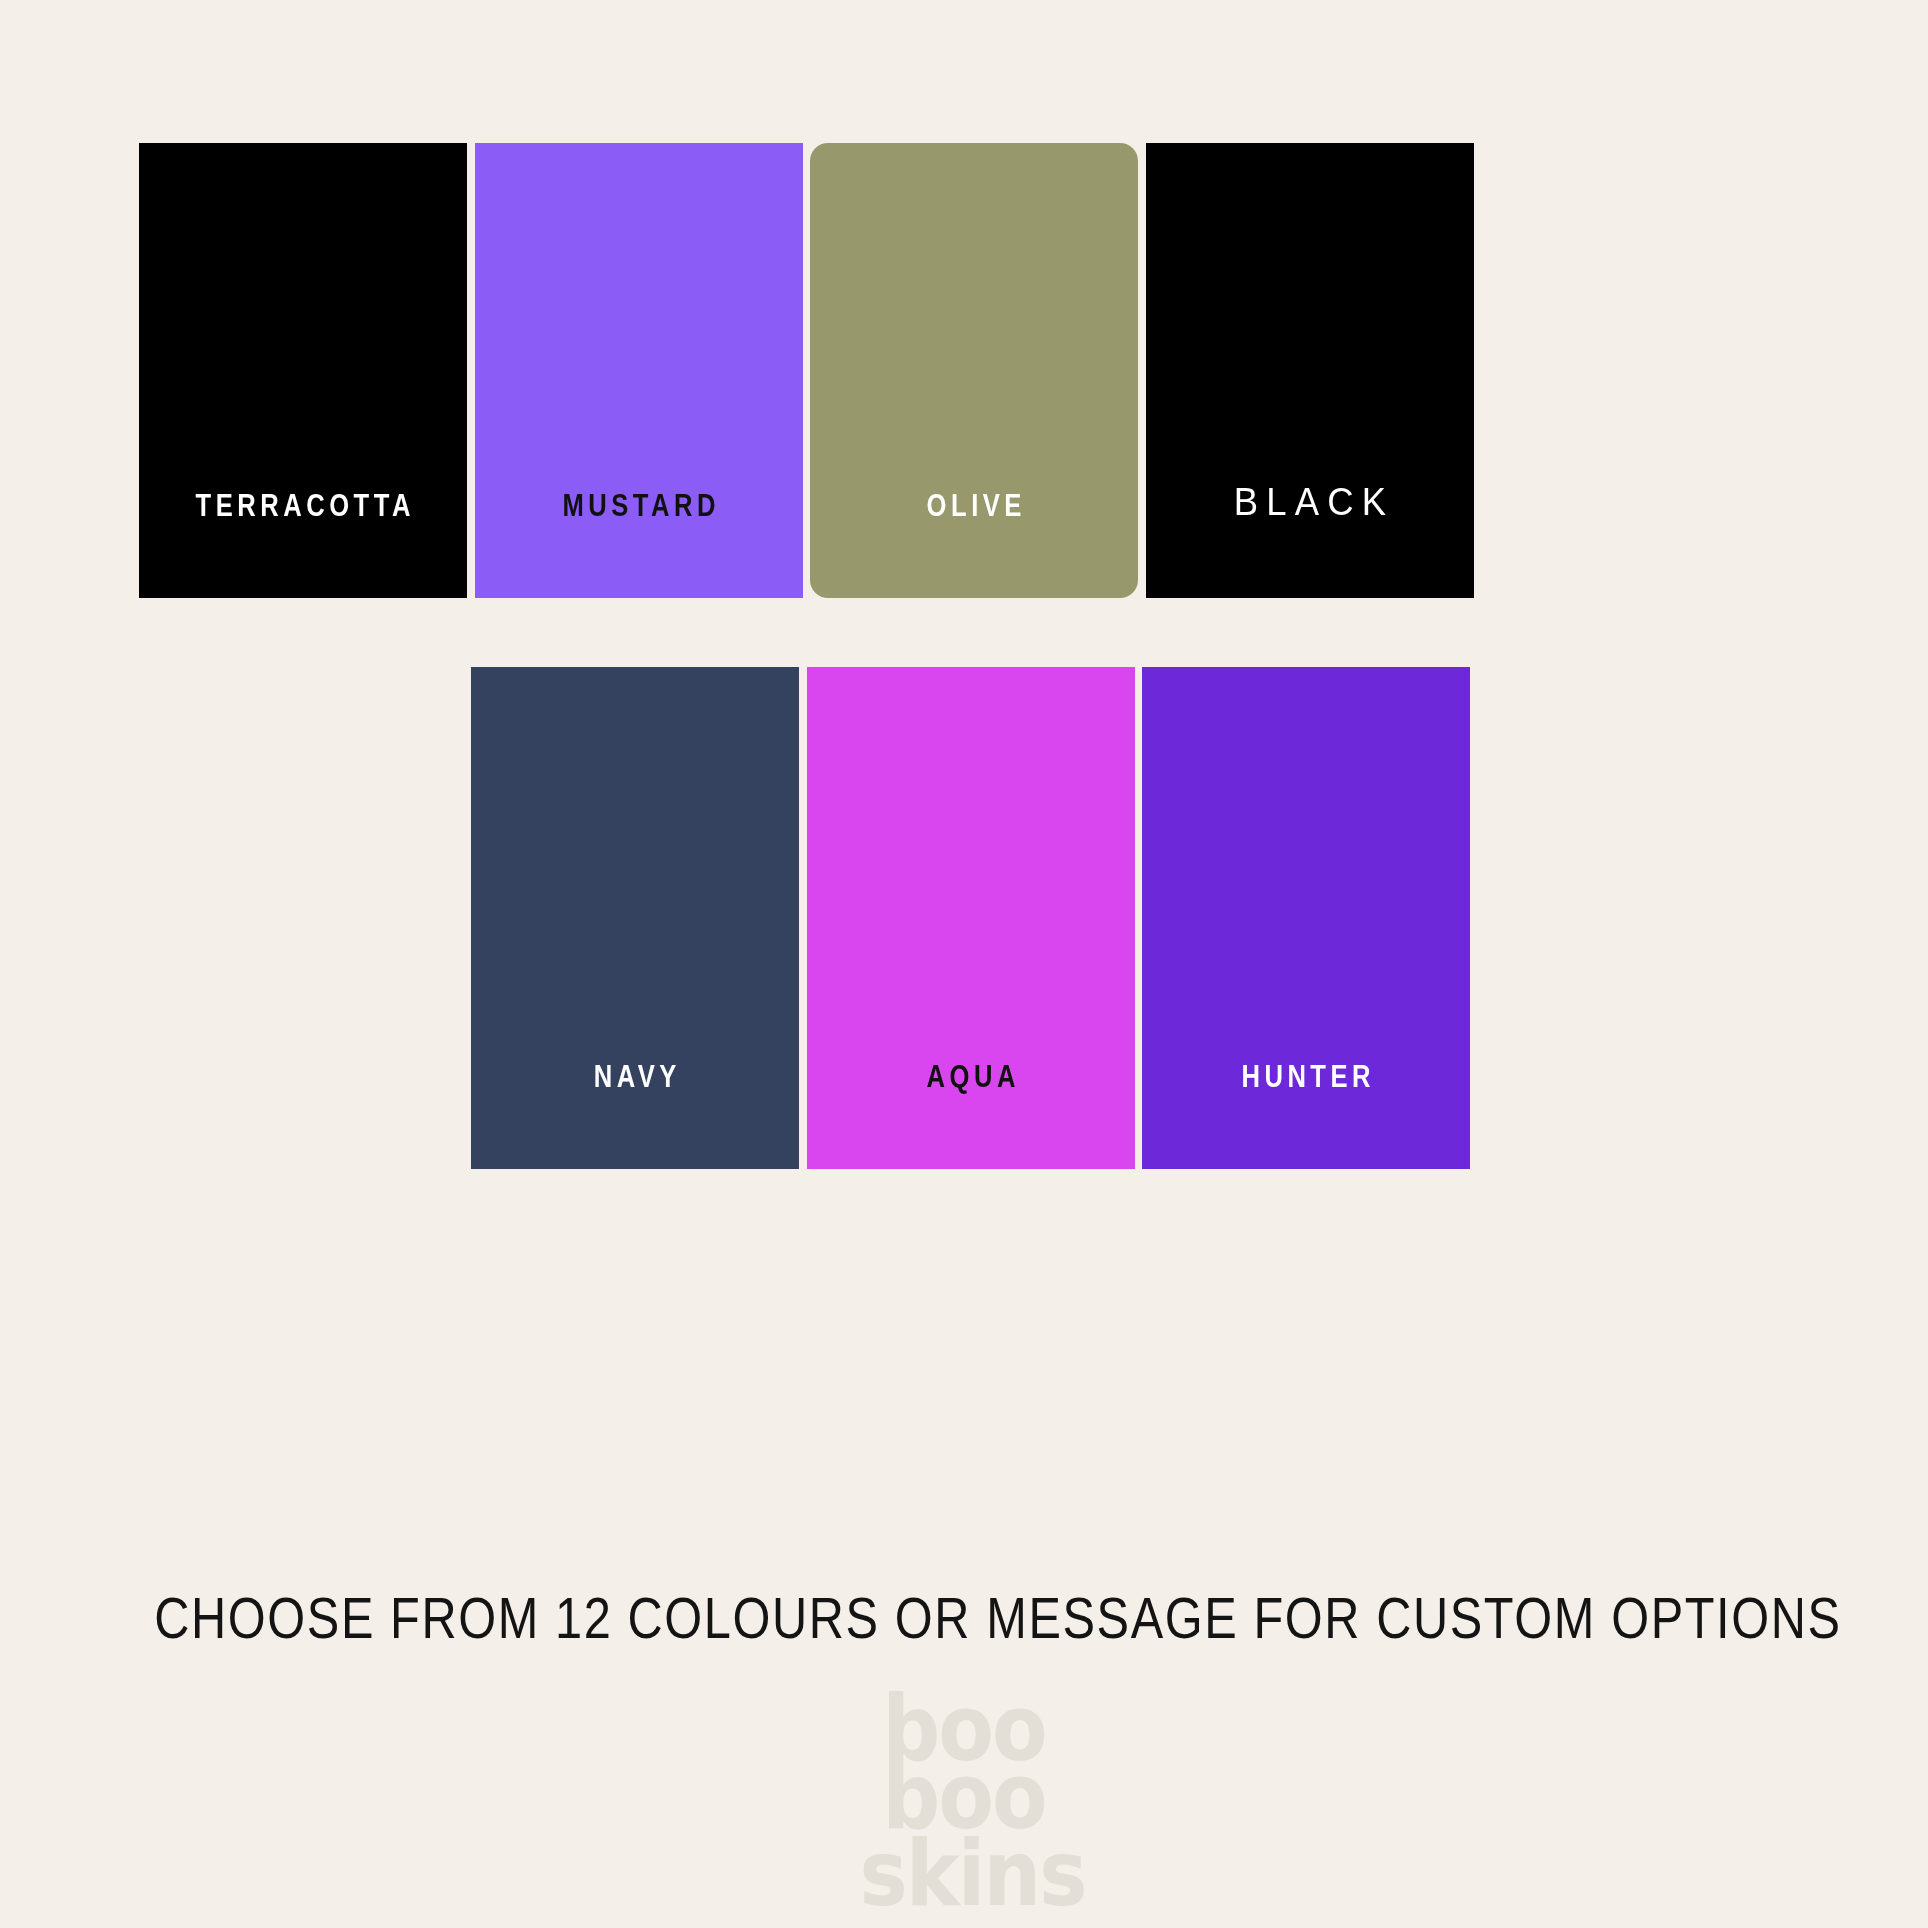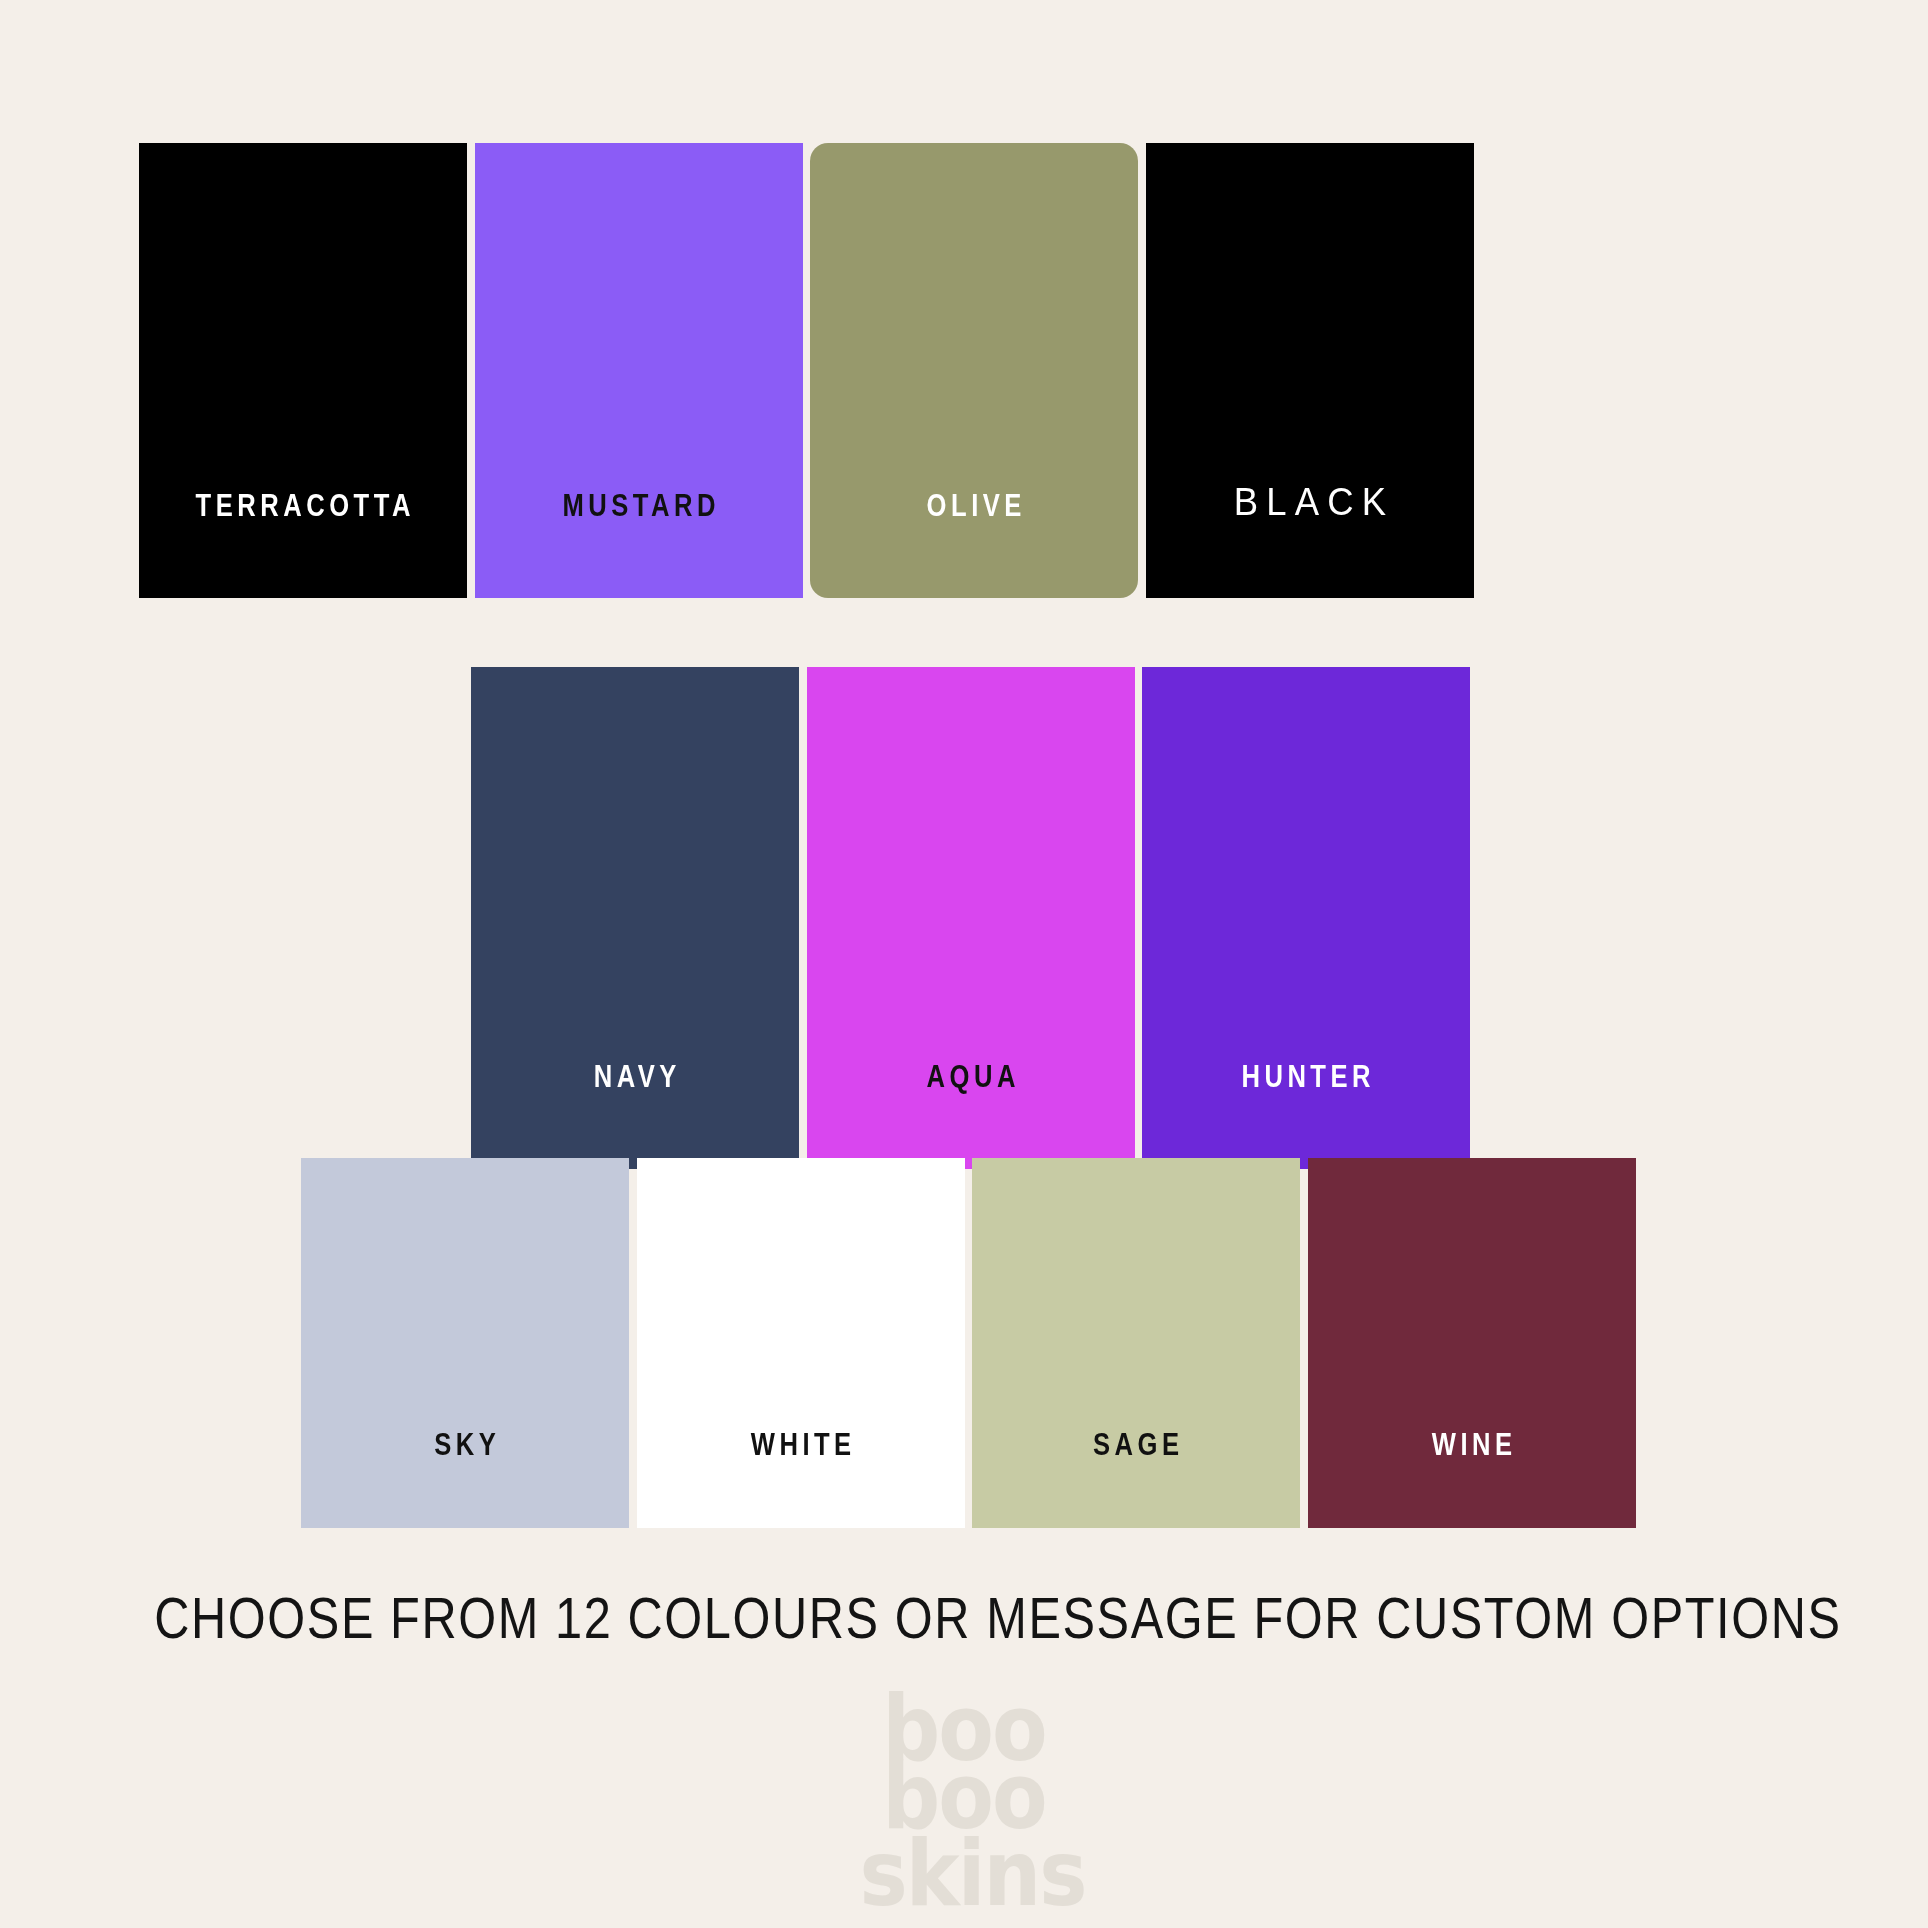--- a/index.html
+++ b/index.html
@@ -136,34 +136,20 @@
       <span class="swatch-label" style="color: rgb(255, 255, 255);">NAVY</span>
     </div>
     <div class="swatch" style="background: #d946ef;">
       <span class="swatch-label" style="color: rgb(17, 17, 17);">AQUA</span>
     </div>
     <div class="swatch" style="background: #6d28d9;">
       <span class="swatch-label" style="color: rgb(255, 255, 255);">HUNTER</span>
     </div>
   </div>
 
-  <div class="row" id="row-3">
-    <div class="swatch" style="background: rgb(195, 201, 218);">
-      <span class="swatch-label" style="color: rgb(17, 17, 17);">SKY</span>
-    </div>
-    <div class="swatch" style="background: rgb(255, 255, 255);">
-      <span class="swatch-label" style="color: rgb(17, 17, 17);">WHITE</span>
-    </div>
-    <div class="swatch" style="background: rgb(199, 203, 164);">
-      <span class="swatch-label" style="color: rgb(17, 17, 17);">SAGE</span>
-    </div>
-    <div class="swatch" style="background: rgb(112, 41, 60);">
-      <span class="swatch-label" style="color: rgb(255, 255, 255);">WINE</span>
-    </div>
-  </div>
 
   <div id="tagline" style="color: rgb(20, 20, 20);">CHOOSE FROM 12 COLOURS OR MESSAGE FOR CUSTOM OPTIONS</div>
 
   <div id="logo">
     <div class="logo-line logo-boo-1" style="color: rgb(227, 222, 214);">boo</div>
     <div class="logo-line logo-boo-2" style="color: rgb(227, 222, 214);">boo</div>
     <div class="logo-line logo-skins" style="color: rgb(227, 222, 214);">skins</div>
   </div>
 
 </div>

